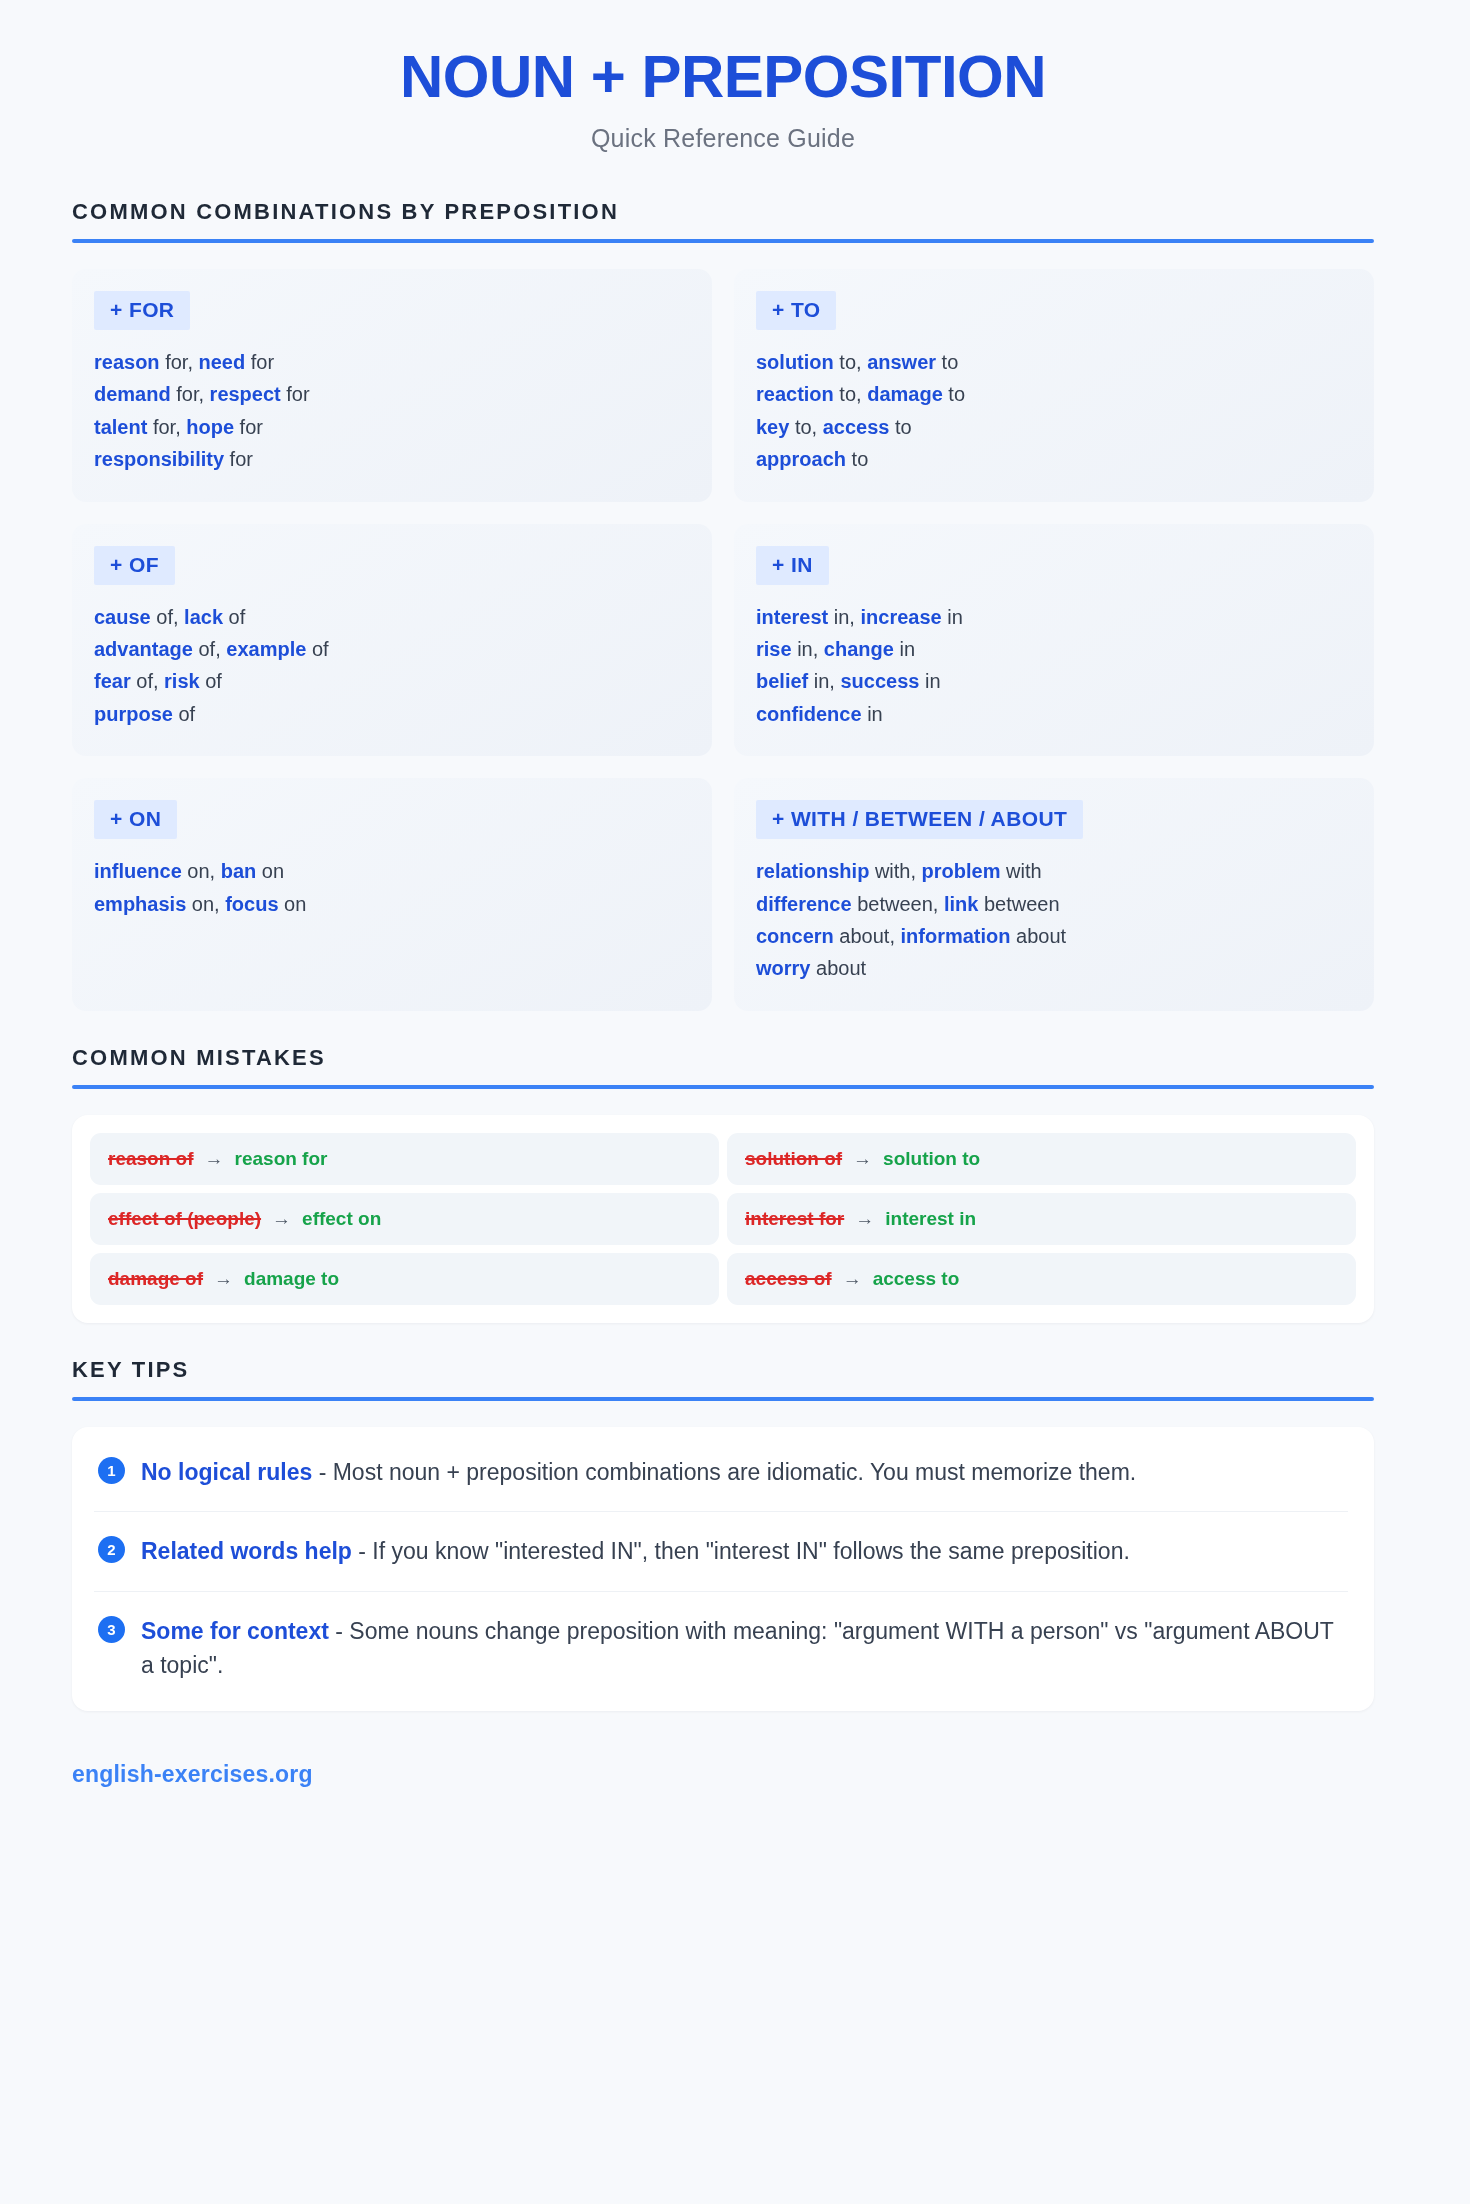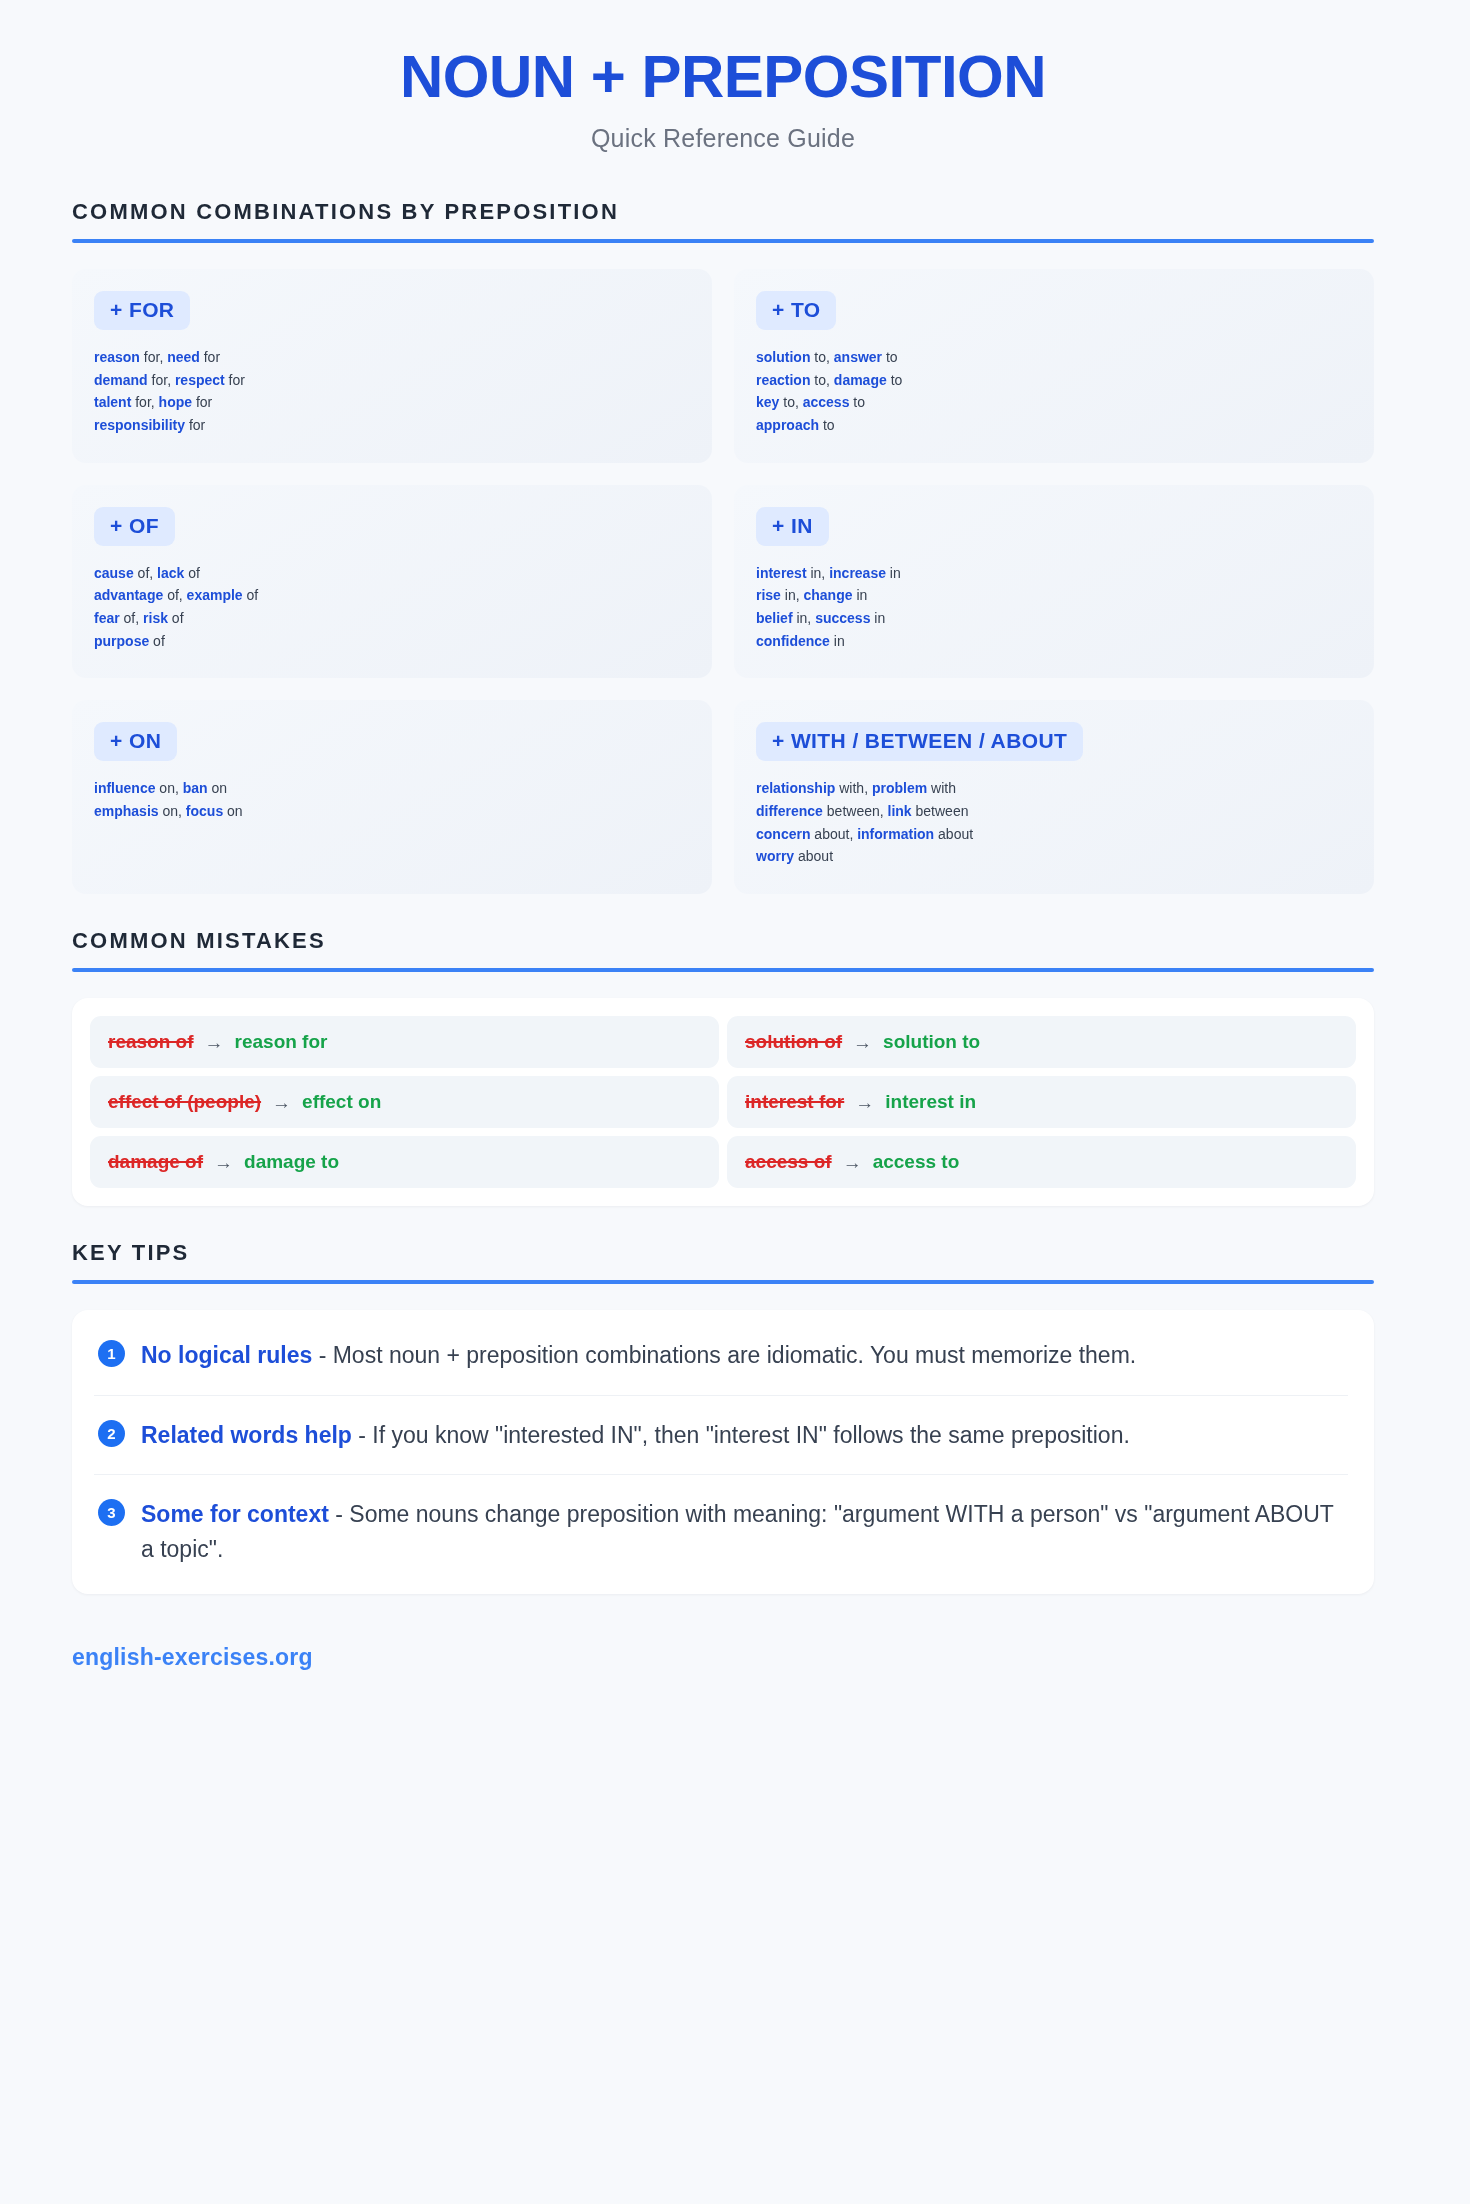--- a/index.html
+++ b/index.html
@@ -73,27 +73,27 @@
     min-height: 192px;
   }
 
   .prep-badge {
     display: inline-block;
     background: #dfeaff;
     color: #1d4ed8;
     font-size: 21px;
     font-weight: bold;
     letter-spacing: 0.4px;
-    border-radius: 9px;
+    border-radius: 2px;
     padding: 7px 16px 8px 16px;
     margin-bottom: 16px;
   }
 
   .prep-line {
-    font-size: 14px;
+    font-size: 20px;
     line-height: 1.62;
     color: #374151;
     white-space: nowrap;
   }
 
   .prep-line b {
     color: #1d4ed8;
     font-weight: bold;
   }
 

